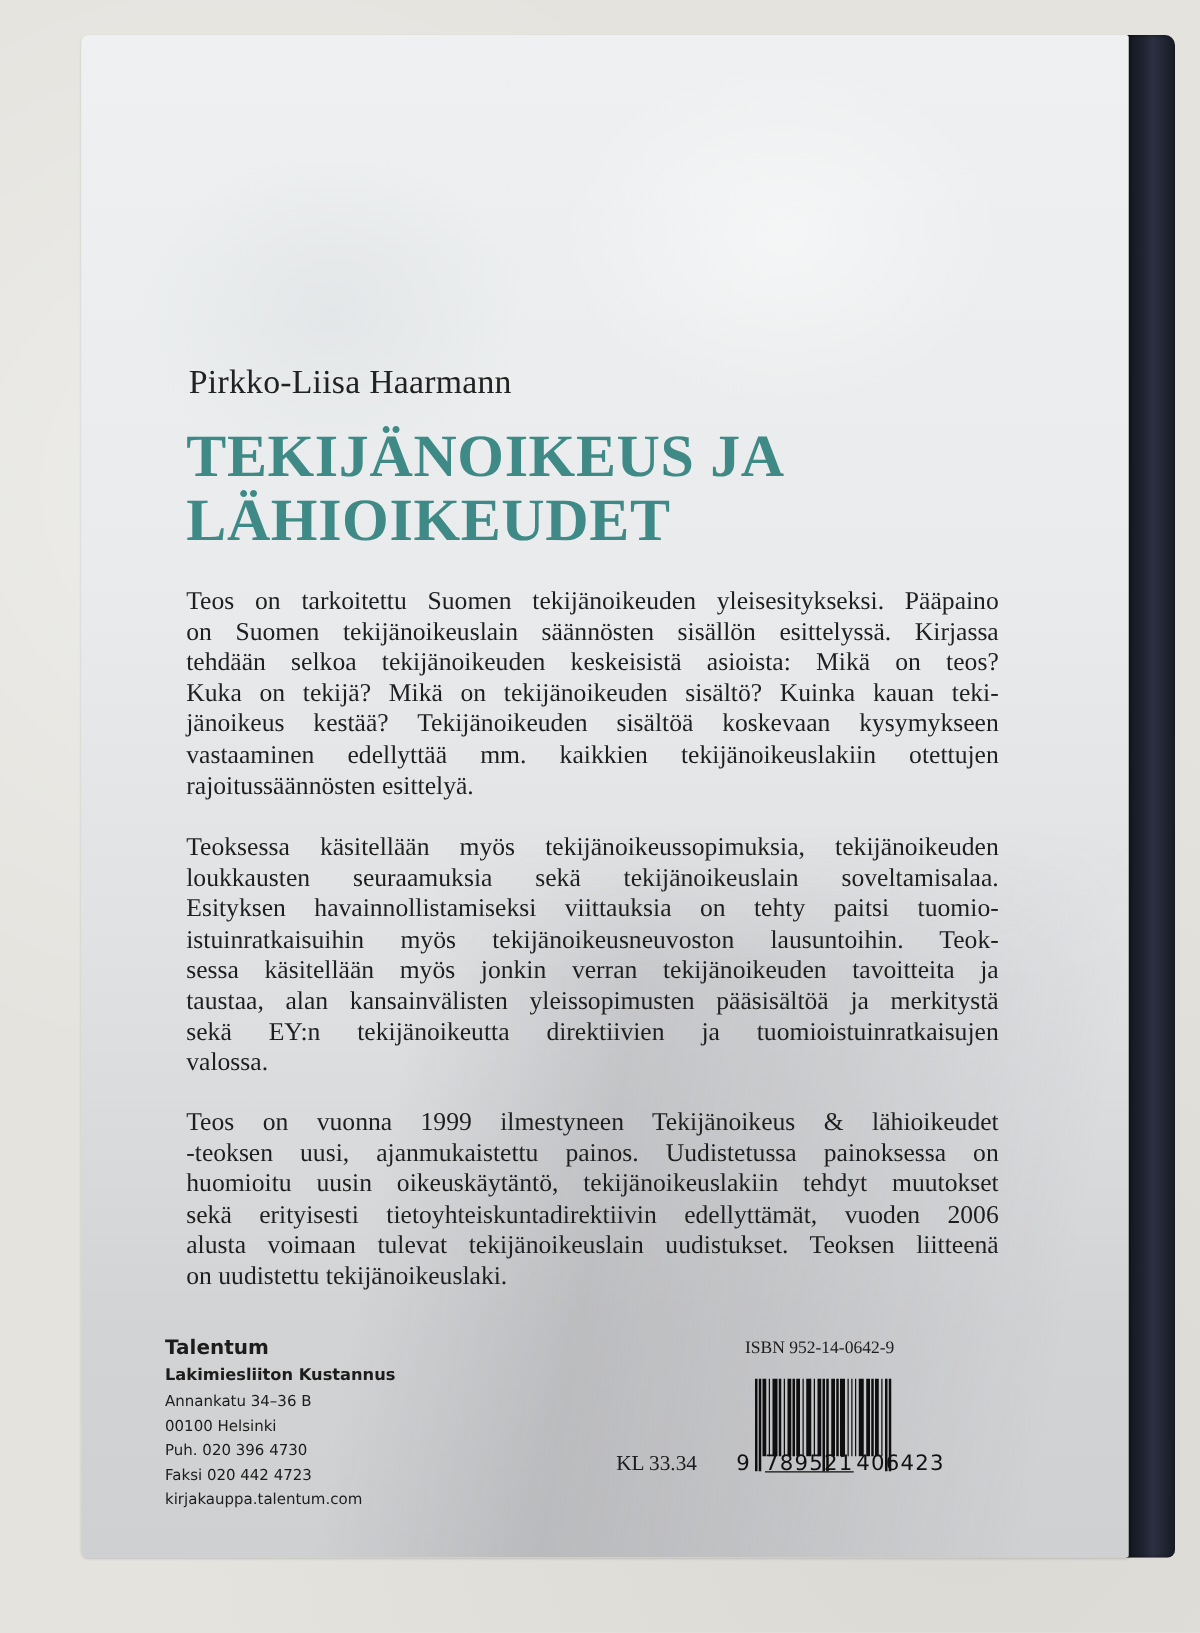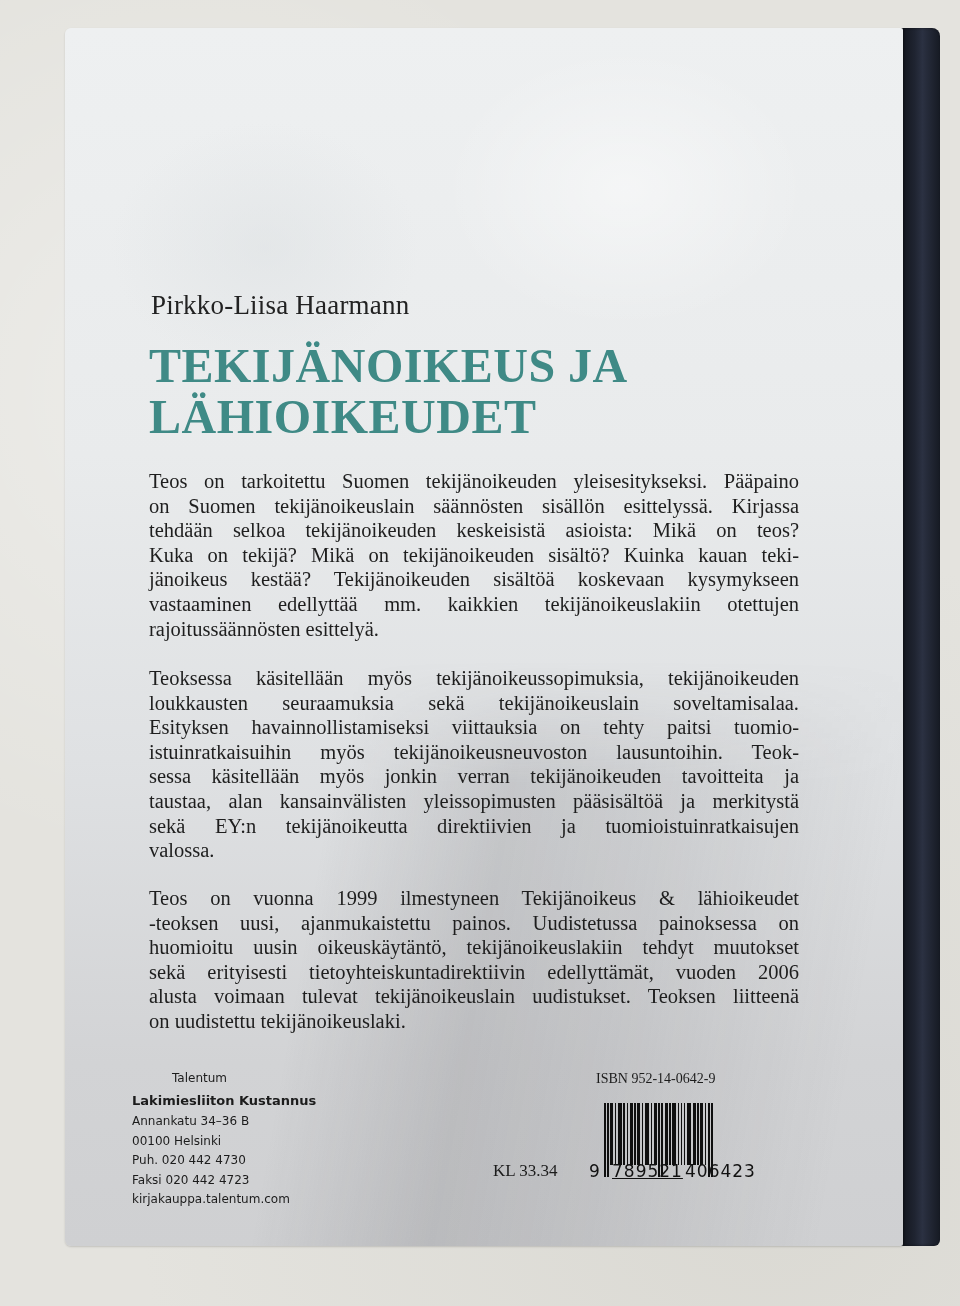--- a/index.html
+++ b/index.html
@@ -117,24 +117,23 @@
     .p2 { top: 638px; }
     .p3 { top: 858px; }
     .publisher {
       position: absolute;
       left: 67px;
       top: 1038px;
       font-family: "DejaVu Sans", "Liberation Sans", sans-serif;
       color: #1c1c1c;
     }
     .publisher .name {
-      font-weight: normal;
-      font-size: 12px;
+      font-weight: bold;
+      font-size: 16px;
       line-height: 24px;
-      margin-left: 40px;
     }
     .publisher .sub {
       font-weight: bold;
       font-size: 13px;
       line-height: 22px;
     }
     .publisher .addr {
       font-size: 12px;
       line-height: 19.6px;
     }
@@ -232,21 +231,21 @@
       <span class="line">sekä erityisesti tietoyhteiskuntadirektiivin edellyttämät, vuoden 2006</span>
       <span class="line">alusta voimaan tulevat tekijänoikeuslain uudistukset. Teoksen liitteenä</span>
       <span class="line last">on uudistettu tekijänoikeuslaki.</span>
     </div>
 
     <div class="publisher">
       <div class="name">Talentum</div>
       <div class="sub">Lakimiesliiton Kustannus</div>
       <div class="addr">Annankatu 34–36 B</div>
       <div class="addr">00100 Helsinki</div>
-      <div class="addr">Puh. 020 442 4730</div>
+      <div class="addr">Puh. 020 396 4730</div>
       <div class="addr">Faksi 020 442 4723</div>
       <div class="addr">kirjakauppa.talentum.com</div>
     </div>
 
     <div class="isbn">ISBN 952-14-0642-9</div>
 
     <div class="barcode-area">
       <div class="kl">KL 33.34</div>
       <div class="barcode">
         <div class="bar guard" style="width:1.5px"></div>

